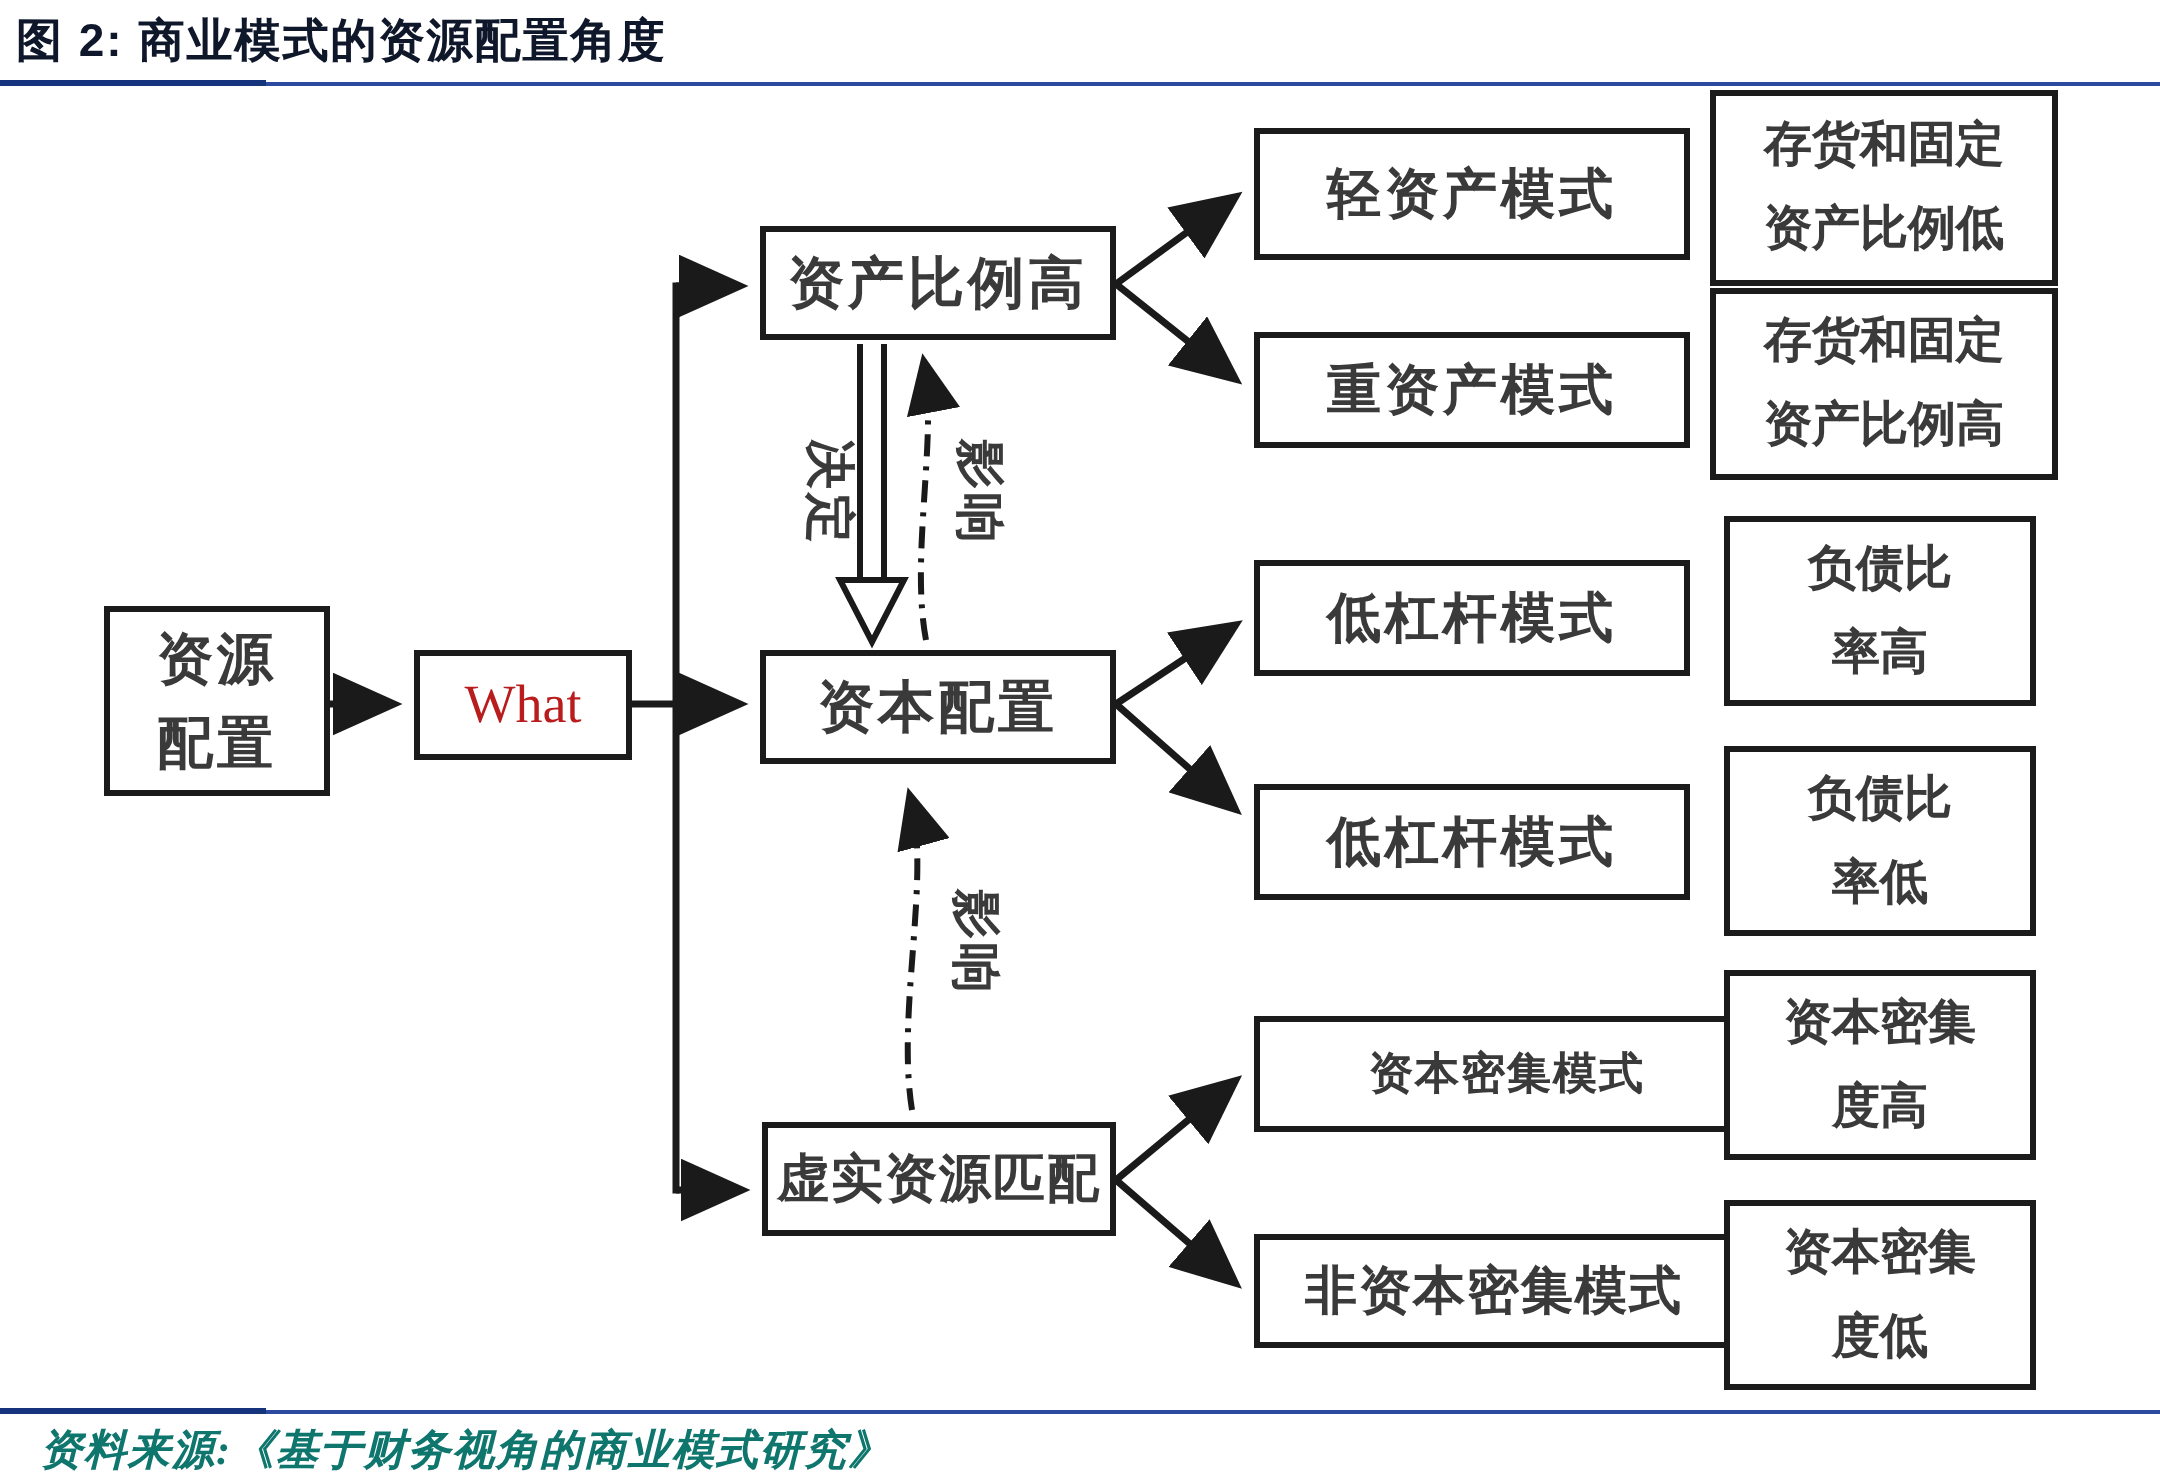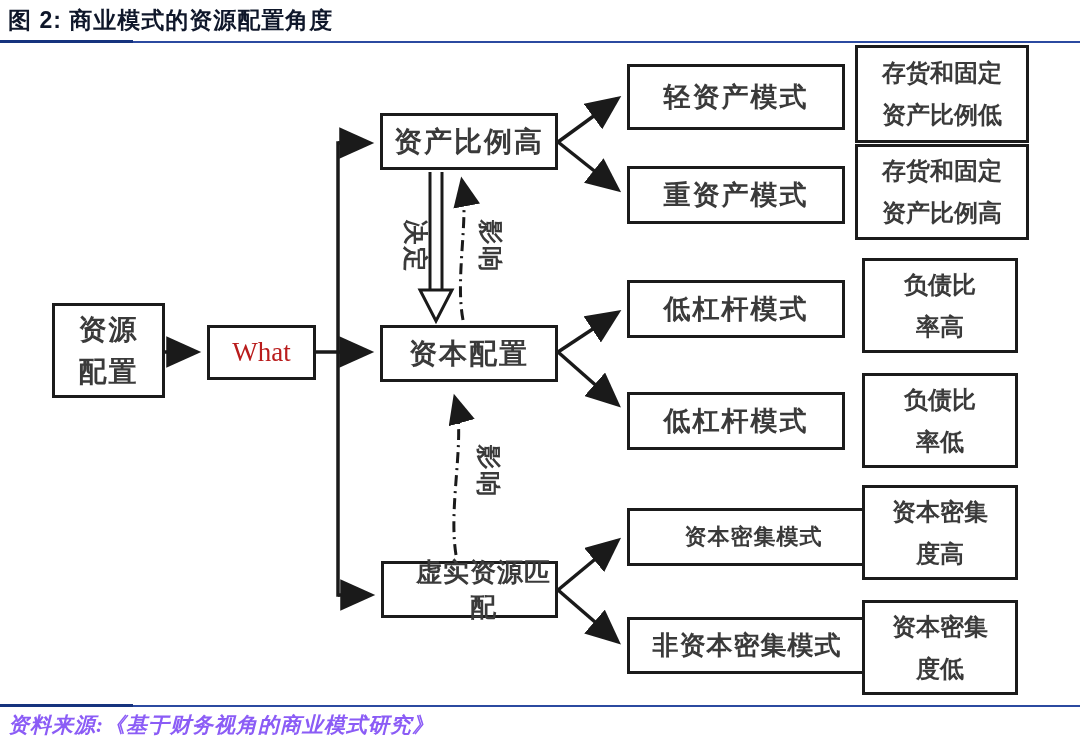--- a/index.html
+++ b/index.html
@@ -11,21 +11,21 @@
   .title{
     position:absolute;left:8px;top:5px;font-size:23px;font-weight:bold;
     color:#0f172a;letter-spacing:1px;
   }
   .header-rule{position:absolute;left:0;top:41px;width:1080px;height:2px;background:#2b4aa0;}
   .header-rule-accent{position:absolute;left:0;top:40px;width:133px;height:3px;background:#16337e;}
   
   .footer-rule{position:absolute;left:0;top:705px;width:1080px;height:2px;background:#2b4aa0;}
   .footer-rule-accent{position:absolute;left:0;top:704px;width:133px;height:3px;background:#16337e;}
   .source{
-    position:absolute;left:8px;top:711px;font-size:21px;color:#8b5cf6;
+    position:absolute;left:20px;top:711px;font-size:21px;color:#0f766e;
     font-family:"Liberation Serif","DejaVu Serif",serif;font-style:italic;font-weight:bold;
     letter-spacing:1px;
   }
   
   #wires{position:absolute;left:0;top:0;z-index:1;}
   .box{
     position:absolute;z-index:2;box-sizing:border-box;background:#ffffff;
     border:3px solid #1b1b1b;display:flex;align-items:center;justify-content:center;
     text-align:center;white-space:pre-line;color:#3a3a3a;font-weight:600;
   }
@@ -85,21 +85,21 @@
   <div class="rotlabel" style="left:463px;top:230px;">影响</div>
   <div class="rotlabel" style="left:461px;top:455px;">影响</div>
 
   <div class="box" style="left:52px;top:303px;width:113px;height:95px;font-size:28px;line-height:1.5;letter-spacing:2px;">资源
 配置</div>
 
   <div class="box" style="left:207px;top:325px;width:109px;height:55px;font-size:27px;font-family:'Liberation Serif','DejaVu Serif',serif;font-weight:400;color:#b91c1c;">What</div>
 
   <div class="box" style="left:380px;top:113px;width:178px;height:57px;font-size:28px;letter-spacing:2px;">资产比例高</div>
   <div class="box" style="left:380px;top:325px;width:178px;height:57px;font-size:28px;letter-spacing:2px;">资本配置</div>
-  <div class="box" style="left:381px;top:561px;width:177px;height:57px;font-size:26px;letter-spacing:1px;padding-left:28px;">虚实资源匹配</div>
+  <div class="box" style="left:381px;top:561px;width:177px;height:57px;font-size:26px;letter-spacing:1px;">虚实资源匹配</div>
 
   <div class="box" style="left:627px;top:64px;width:218px;height:66px;font-size:27px;letter-spacing:2px;">轻资产模式</div>
   <div class="box" style="left:627px;top:166px;width:218px;height:58px;font-size:27px;letter-spacing:2px;">重资产模式</div>
   <div class="box" style="left:627px;top:280px;width:218px;height:58px;font-size:27px;letter-spacing:2px;">低杠杆模式</div>
   <div class="box" style="left:627px;top:380px;width:218px;height:58px;font-size:27px;letter-spacing:2px;margin-top:12px;">低杠杆模式</div>
   <div class="box" style="left:627px;top:508px;width:253px;height:58px;font-size:22px;letter-spacing:1px;">资本密集模式</div>
   <div class="box" style="left:627px;top:617px;width:240px;height:57px;font-size:26px;letter-spacing:1px;">非资本密集模式</div>
 
   <div class="box" style="left:855px;top:45px;width:174px;height:98px;font-size:24px;line-height:1.75;">存货和固定
 资产比例低</div>

